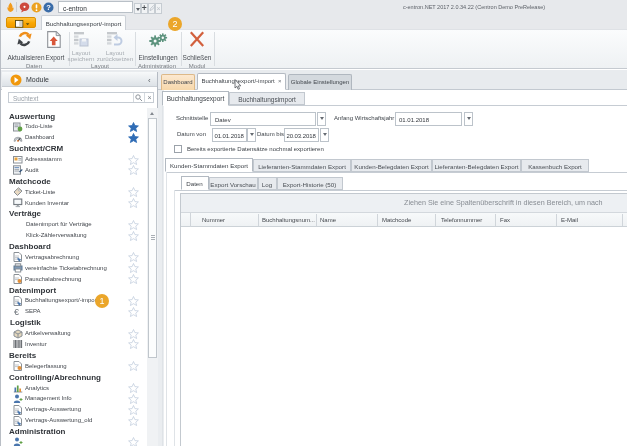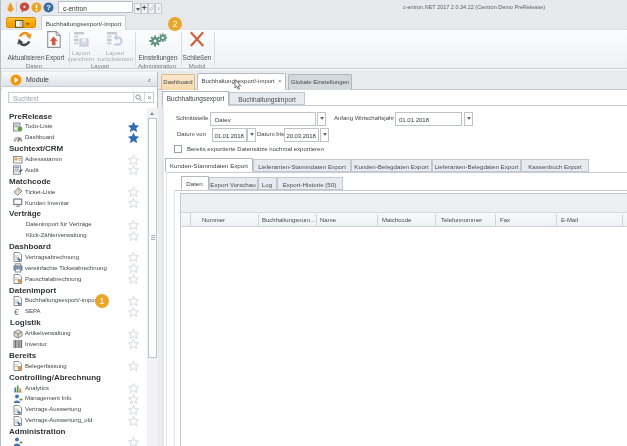--- a/index.html
+++ b/index.html
@@ -206,21 +206,21 @@
       <div class="abs" style="left:4px;top:2px;font-size:6.5px;color:#9aa1a8;">Suchtext</div>
       <div class="abs" style="left:124px;top:0;width:10px;height:9px;border-left:1px solid #d4d9de;">
         <svg width="8" height="8" viewBox="0 0 8 8" style="position:absolute;left:1px;top:0.5px">
           <circle cx="3" cy="3" r="2.2" fill="none" stroke="#8d939a" stroke-width="1"></circle>
           <path d="M4.8 4.8 L7 7" stroke="#8d939a" stroke-width="1"></path>
         </svg>
       </div>
       <div class="abs" style="left:135px;top:0;width:10px;height:9px;border-left:1px solid #d4d9de;font-size:7px;color:#7c8289;text-align:center;line-height:9px;">×</div>
     </div>
     <div class="abs" id="listwrap" style="left:0;top:37.5px;width:145px;height:338px;overflow:hidden;">
-        <div class="abs lhdr" style="left:7px;top:2px">PreRelease</div>
+        <div class="abs lhdr" style="left:7px;top:2px">Auswertung</div>
         <svg class="abs" style="left:11px;top:12.38px" width="10" height="10" viewBox="0 0 10 10">
           <rect x="0.5" y="1" width="6.5" height="8" fill="#e9ecef" stroke="#8a9096"></rect>
           <rect x="1.5" y="2.5" width="4" height="1" fill="#9aa0a6"></rect>
           <rect x="1.5" y="4.2" width="4" height="1" fill="#9aa0a6"></rect>
           <circle cx="7" cy="7" r="2.4" fill="#61a046"></circle>
         </svg>
         <div class="abs litem" style="left:23px;top:13.88px">Todo-Liste</div>
         <div class="star" style="top:12.38px">
           <svg width="11" height="10" viewBox="0 0 11 10">
             <path d="M5.5 0.5 L6.9 3.6 L10.4 3.9 L7.8 6.2 L8.6 9.5 L5.5 7.7 L2.4 9.5 L3.2 6.2 L0.6 3.9 L4.1 3.6 Z" fill="#2f6cb5" stroke="#2f6cb5" stroke-width="0.8"></path>
@@ -505,20 +505,21 @@
       <div class="abs" style="left:2px;top:82px;width:462px;height:1px;background:#c6ccd3"></div>
       <div class="abs" style="left:2px;top:82px;width:1px;height:274px;background:#dfe3e7"></div>
       <div class="tab" style="left:16.5px;top:86px;width:28px;height:14px;line-height:13px;z-index:2;border-bottom-color:#fff">Daten</div>
       <div class="tab unsel" style="left:44.5px;top:87px;width:49px;height:13px;line-height:13px;">Export Vorschau</div>
       <div class="tab unsel" style="left:93.5px;top:87px;width:19px;height:13px;line-height:13px;">Log</div>
       <div class="tab unsel" style="left:112.5px;top:87px;width:66px;height:13px;line-height:13px;">Export-Historie (50)</div>
       <div class="abs" style="left:10px;top:100px;width:454px;height:1px;background:#c6ccd3"></div>
       <div class="abs" style="left:10px;top:100px;width:1px;height:256px;background:#dfe3e7"></div>
       <div class="abs" style="left:15.5px;top:103px;width:448.5px;height:253px;border-left:1px solid #c3c9cf;border-top:1px solid #c3c9cf;background:#fff">
         <div class="abs" style="left:0;top:0;width:448px;height:18px;background:#edf0f3;"></div>
+        <div class="abs" style="left:223.5px;top:4px;font-size:7.2px;color:#878c93;white-space:nowrap">Ziehen Sie eine Spaltenüberschrift in diesen Bereich, um nach</div>
         <div class="abs" style="left:0;top:18px;width:448px;height:15px;background:linear-gradient(#f7f9fa,#eff2f4);border-top:1px solid #d3d8dd;border-bottom:1px solid #ccd2d7;">
           <div class="abs" style="left:21.5px;top:3.5px;font-size:6px;color:#44484e;white-space:nowrap">Nummer</div>
           <div class="abs" style="left:77.5px;top:1px;width:1px;height:12px;background:#d0d5da"></div>
           <div class="abs" style="left:81.5px;top:3.5px;font-size:6px;color:#44484e;white-space:nowrap">Buchhaltungsnum...</div>
           <div class="abs" style="left:135px;top:1px;width:1px;height:12px;background:#d0d5da"></div>
           <div class="abs" style="left:139.5px;top:3.5px;font-size:6px;color:#44484e;white-space:nowrap">Name</div>
           <div class="abs" style="left:196.5px;top:1px;width:1px;height:12px;background:#d0d5da"></div>
           <div class="abs" style="left:201.5px;top:3.5px;font-size:6px;color:#44484e;white-space:nowrap">Matchcode</div>
           <div class="abs" style="left:254.5px;top:1px;width:1px;height:12px;background:#d0d5da"></div>
           <div class="abs" style="left:260.5px;top:3.5px;font-size:6px;color:#44484e;white-space:nowrap">Telefonnummer</div>

